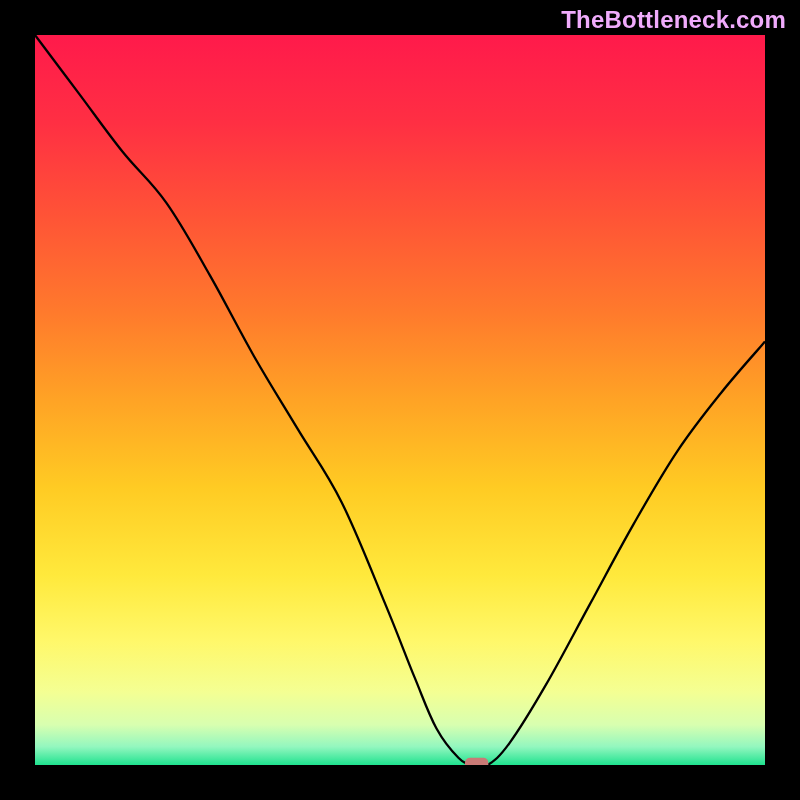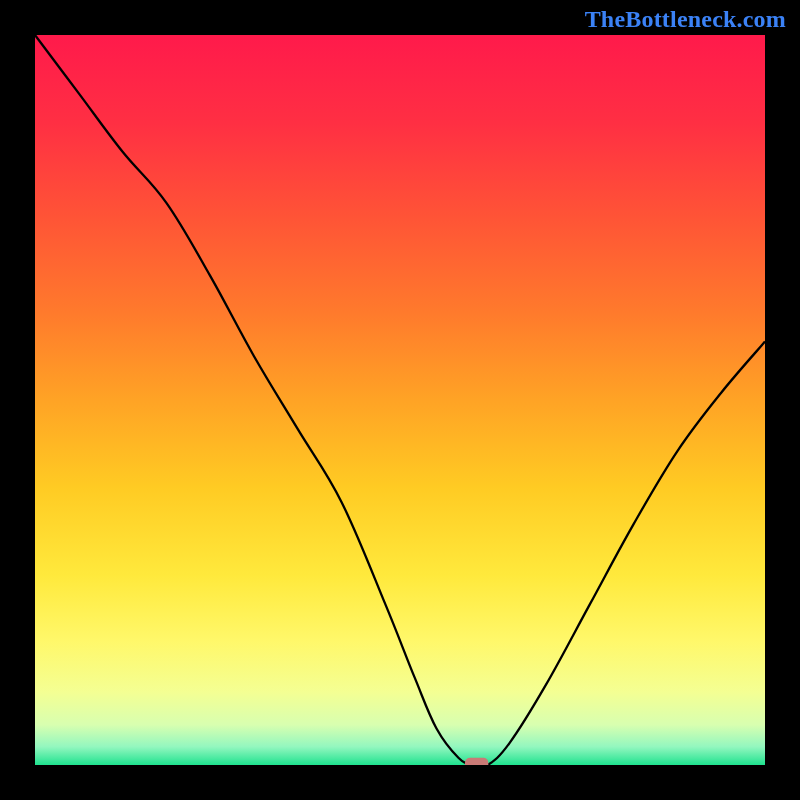--- a/index.html
+++ b/index.html
@@ -15,24 +15,24 @@
     top: 0;
     left: 0;
     width: 800px;
     height: 800px;
     background: #000;
   }
   .watermark {
     position: absolute;
     top: 6px;
     right: 14px;
-    font-family: Liberation Serif, serif;
+    font-family: Liberation Sans, sans-serif;
     font-size: 24px;
     font-weight: 600;
-    color: #3b82f6;
+    color: #f0abfc;
     letter-spacing: 0.2px;
   }
   .plot {
     position: absolute;
     left: 35px;
     top: 35px;
     width: 730px;
     height: 730px;
   }
   svg { display: block; }

